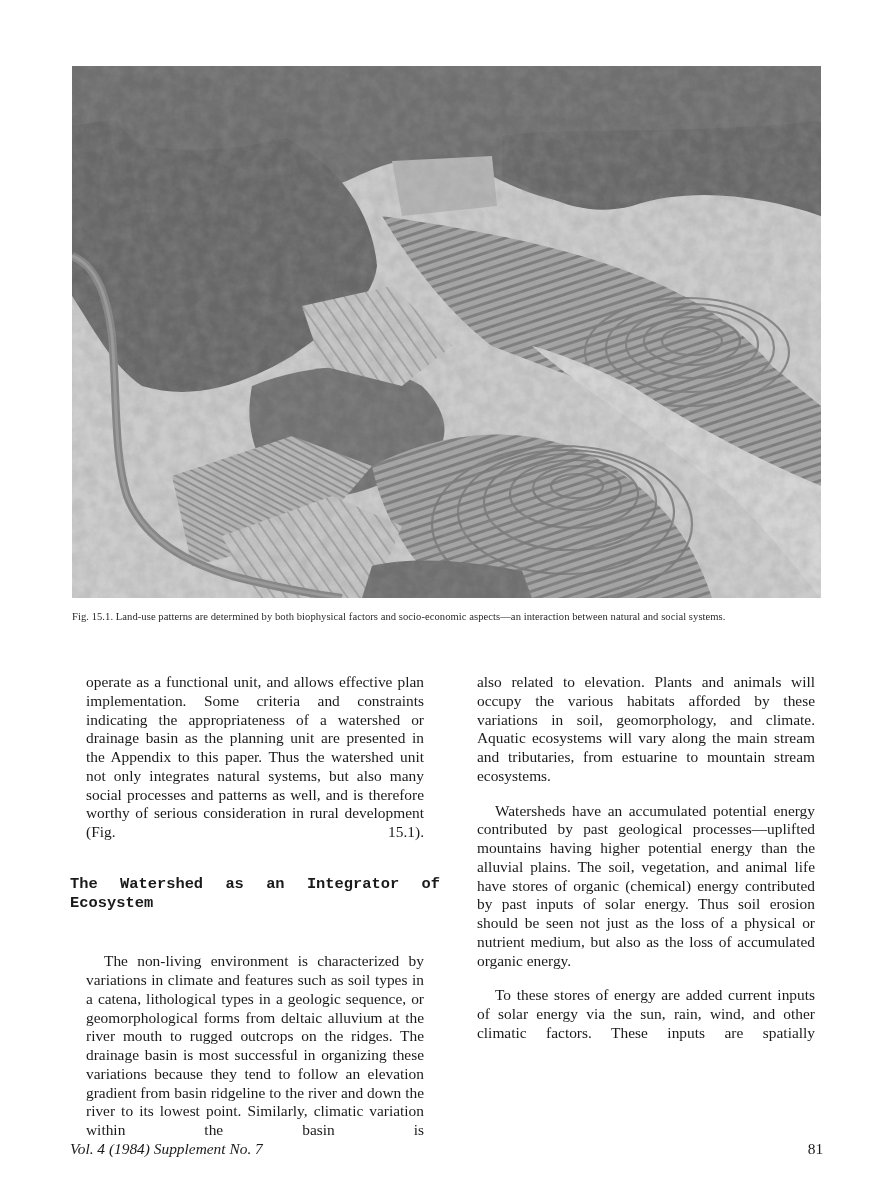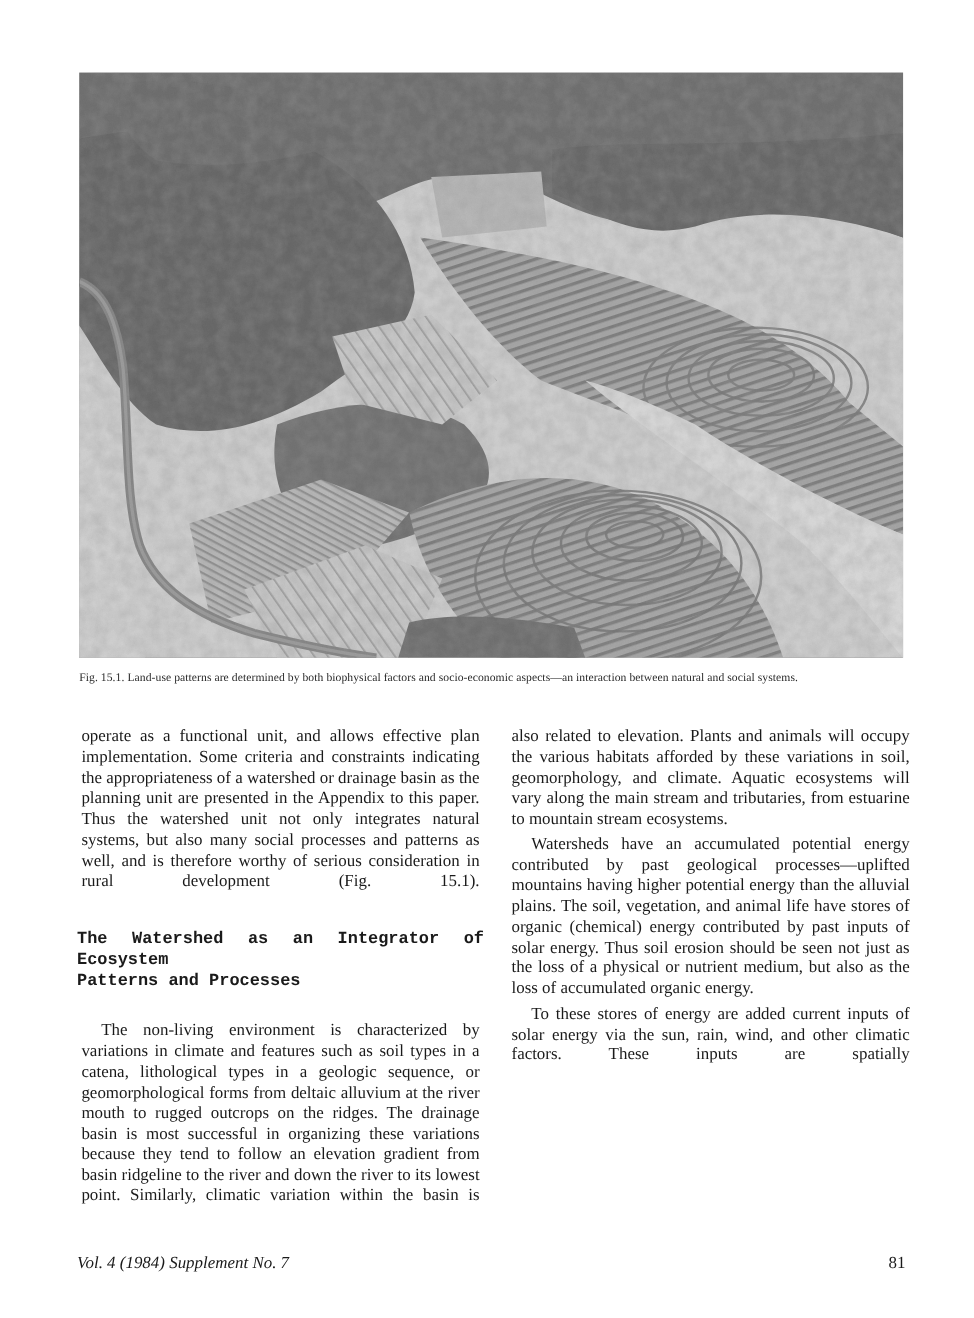--- a/index.html
+++ b/index.html
@@ -16,21 +16,21 @@
       position: absolute; left: 72px; top: 610px; width: 752px;
       font-size: 10.6px; line-height: 14px; color: #2a2a2a; letter-spacing: 0.05px;
     }
     .col {
       position: absolute; top: 657px; width: 370px;
       font-size: 15.4px; line-height: 18.75px; text-align: justify;
       hyphens: manual;
     }
     .col.left { left: 70px; }
     .col.right { left: 461px; }
-    .col p { margin: 4px; text-indent: 0; }
+    .col p { margin: 16px; text-indent: 0; }
     .col p.ind { text-indent: 18px; }
     .col p.last { text-align-last: justify; }
     .heading {
       margin: 33px 0 0 0; font-weight: bold; font-size: 15.4px; line-height: 18.75px;
       text-align: justify;
       font-family: Liberation Mono, monospace;
     }
     .heading .l1 { display: block; text-align: justify; text-align-last: justify; }
     .heading .l2 { display: block; }
     .spacer { height: 24px; }
@@ -123,21 +123,20 @@
     <rect x="0" y="0" width="749" height="532" fill="#bbbbbb" filter="url(#grain)" opacity="0.35"></rect>
   </svg>
 </div>
 
 <div class="caption">Fig. 15.1. Land-use patterns are determined by both biophysical factors and socio-economic aspects—an interaction between natural and social systems.</div>
 
 <div class="col left">
   <p class="last">operate as a functional unit, and allows effective plan implementation. Some criteria and con­straints indicating the appropriateness of a water­shed or drainage basin as the planning unit are presented in the Appendix to this paper. Thus the watershed unit not only integrates natural systems, but also many social processes and pat­terns as well, and is therefore worthy of serious consideration in rural development (Fig. 15.1).</p>
   <div class="heading">
     <span class="l1">The Watershed as an Integrator of Ecosystem</span>
-    <span class="l2">Patterns and Processes</span>
   </div>
   <div class="spacer"></div>
   <p class="ind last">The non-living environment is characterized by variations in climate and features such as soil types in a catena, lithological types in a geologic sequence, or geomorphological forms from deltaic alluvium at the river mouth to rugged outcrops on the ridges. The drainage basin is most successful in organizing these variations because they tend to follow an elevation gradient from basin ridgeline to the river and down the river to its lowest point. Similarly, climatic variation within the basin is</p>
 </div>
 
 <div class="col right">
   <p>also related to elevation. Plants and animals will occupy the various habitats afforded by these variations in soil, geomorphology, and climate. Aquatic ecosystems will vary along the main stream and tributaries, from estuarine to moun­tain stream ecosystems.</p>
   <p class="ind">Watersheds have an accumulated potential energy contributed by past geological pro­cesses—uplifted mountains having higher poten­tial energy than the alluvial plains. The soil, vegetation, and animal life have stores of organic (chemical) energy contributed by past inputs of solar energy. Thus soil erosion should be seen not just as the loss of a physical or nutrient medium, but also as the loss of accumulated organic energy.</p>
   <p class="ind last">To these stores of energy are added current inputs of solar energy via the sun, rain, wind, and other climatic factors. These inputs are spatially</p>
 </div>

